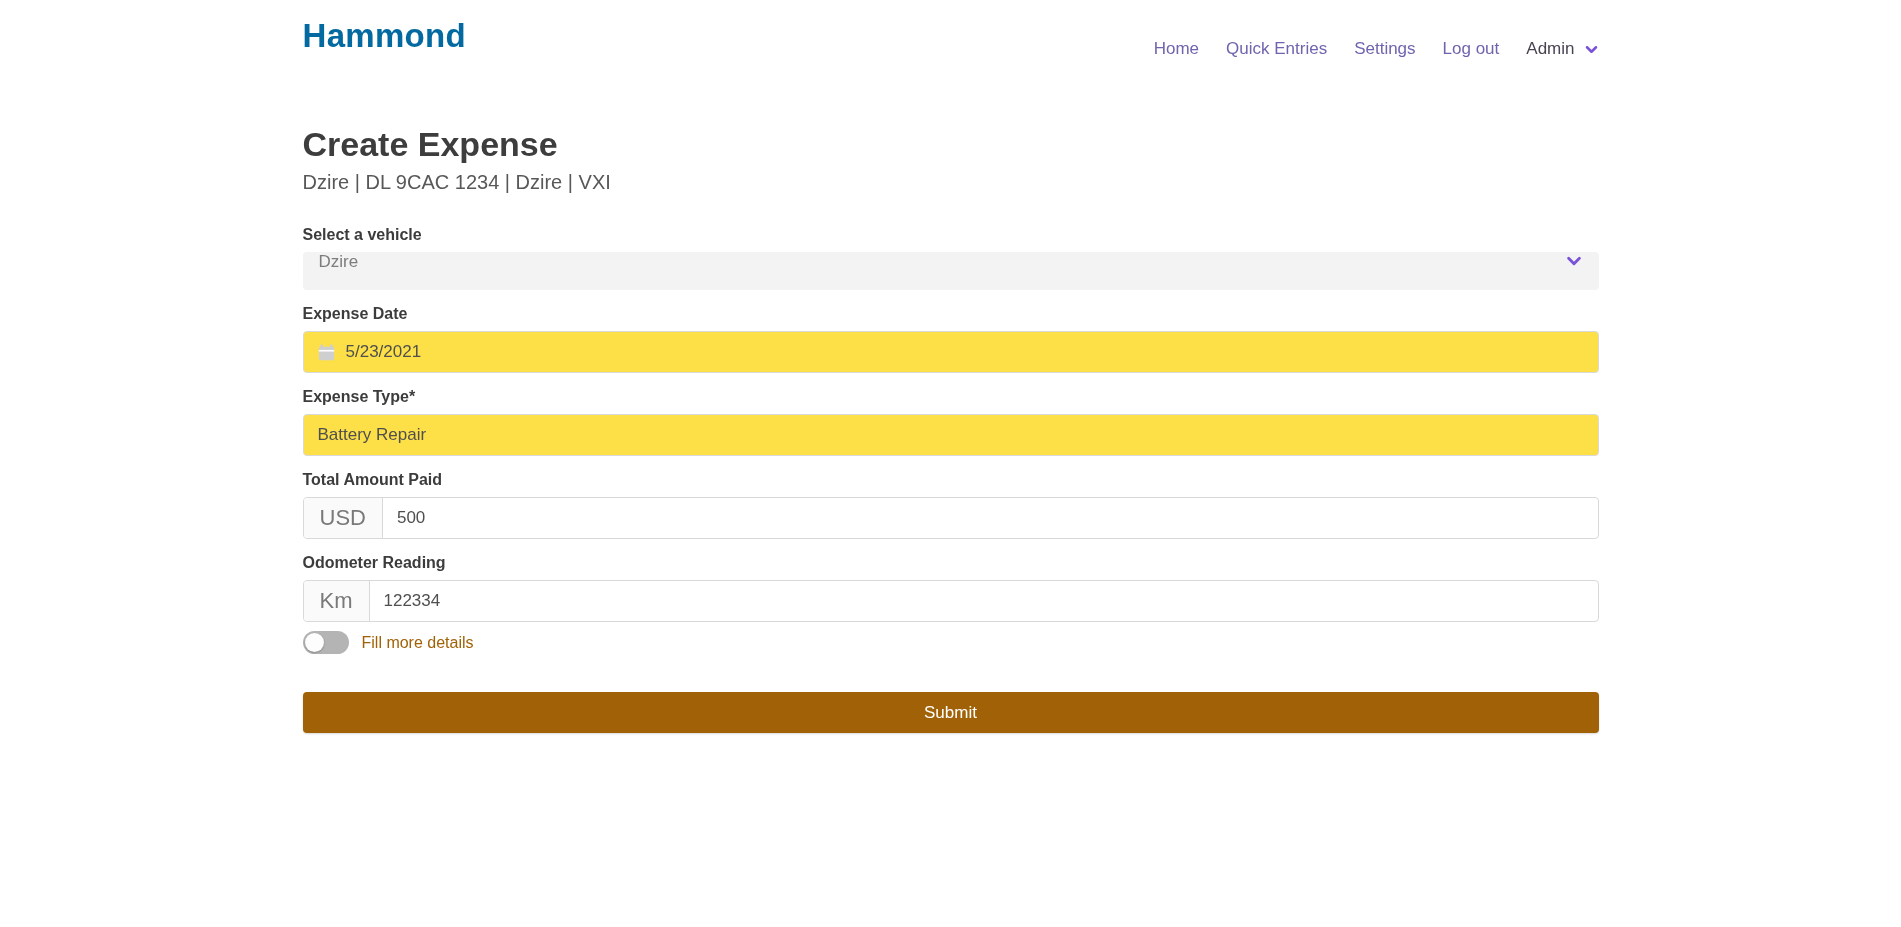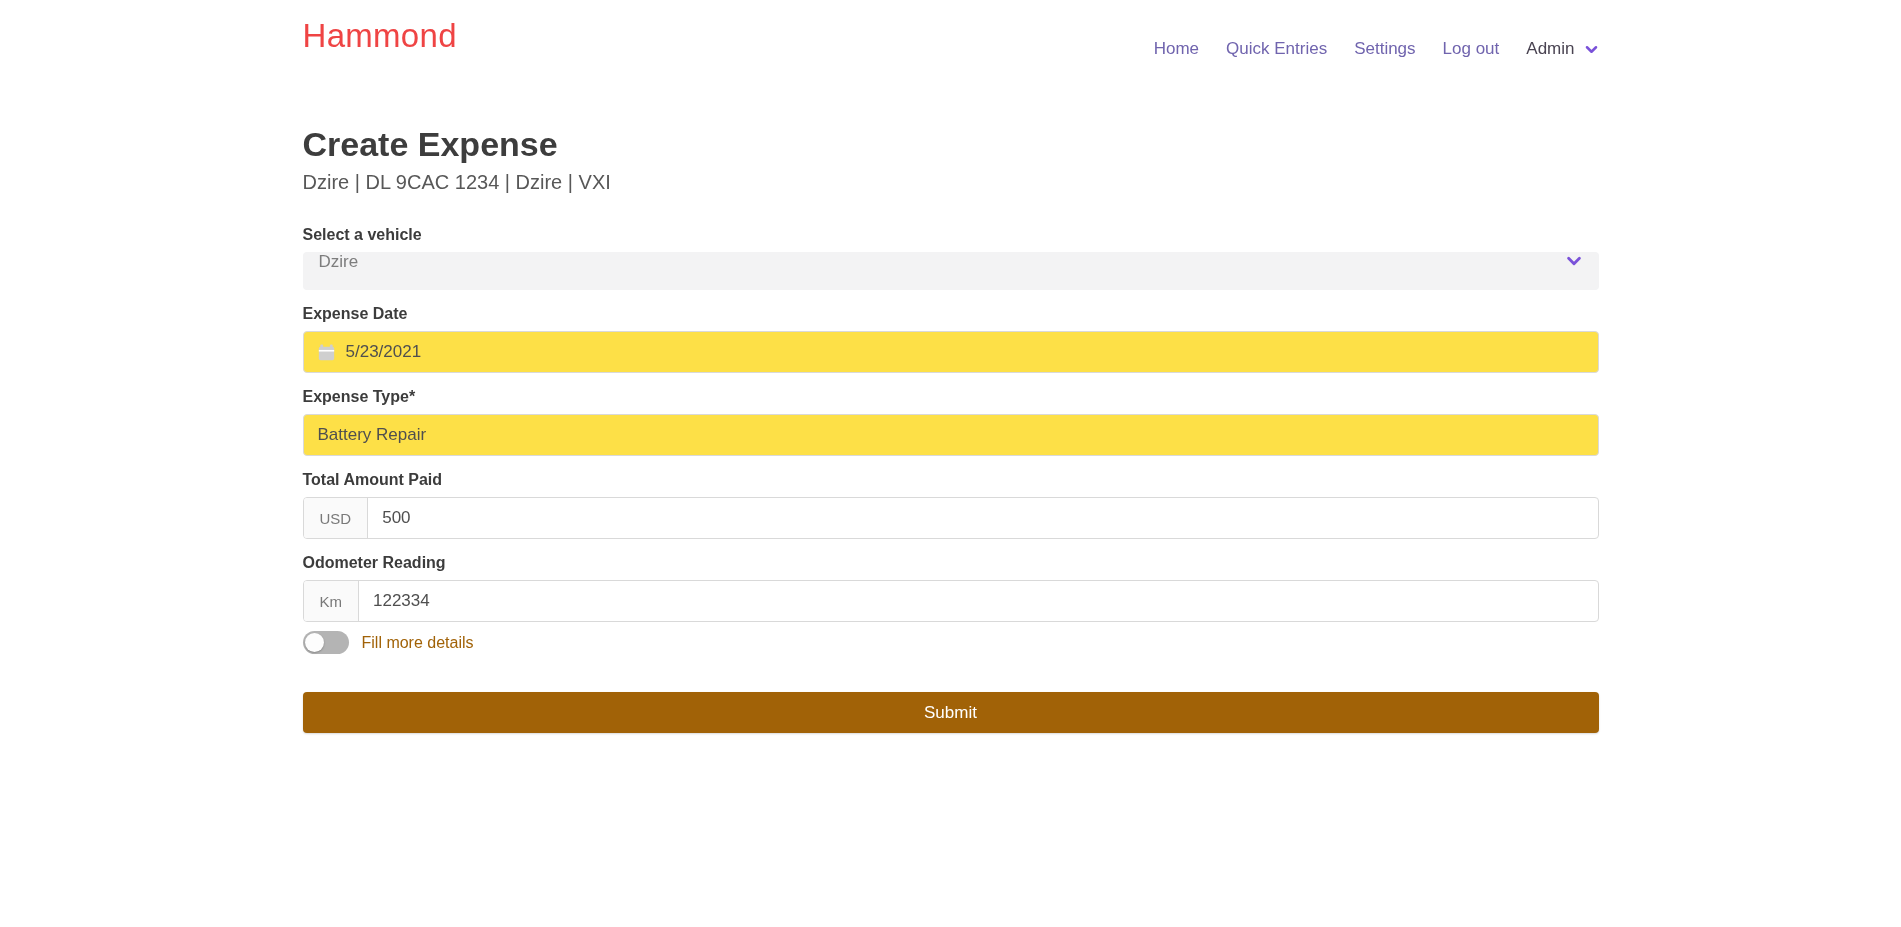--- a/index.html
+++ b/index.html
@@ -15,22 +15,22 @@
 
   
   .site-header {
     padding-top: 12px;
     display: flex;
     justify-content: space-between;
     align-items: center;
   }
   .logo {
     font-size: 33px;
-    font-weight: 400;
-    color: #ef4444;
+    font-weight: 700;
+    color: #0369a1;
     letter-spacing: 0.3px;
     cursor: pointer;
   }
   .nav { display: flex; align-items: center; gap: 27px; font-size: 17px; margin-top: 27px; }
   .nav a { color: #7064ae; text-decoration: none; cursor: pointer; }
   .admin-menu {
     display: flex; align-items: center; gap: 9px;
     color: #4a4452; cursor: pointer;
   }
   .chev { display: inline-flex; }
@@ -82,21 +82,21 @@
     border: 1px solid #d9d9d9;
     border-radius: 4px;
     background: #fff;
     overflow: hidden;
   }
   .unit-prefix {
     background: #fafafa;
     border-right: 1px solid #d9d9d9;
     display: flex; align-items: center;
     padding: 0 16px;
-    color: #797979; font-size: 15px;
+    color: #797979; font-size: 22px;
   }
   .input-group input { padding: 0 14px; }
 
   
   .toggle-row { margin-top: 9px; display: flex; align-items: center; gap: 13px; }
   .switch {
     width: 46px; height: 23px;
     background: #b4b4b4;
     border-radius: 12px;
     position: relative;

